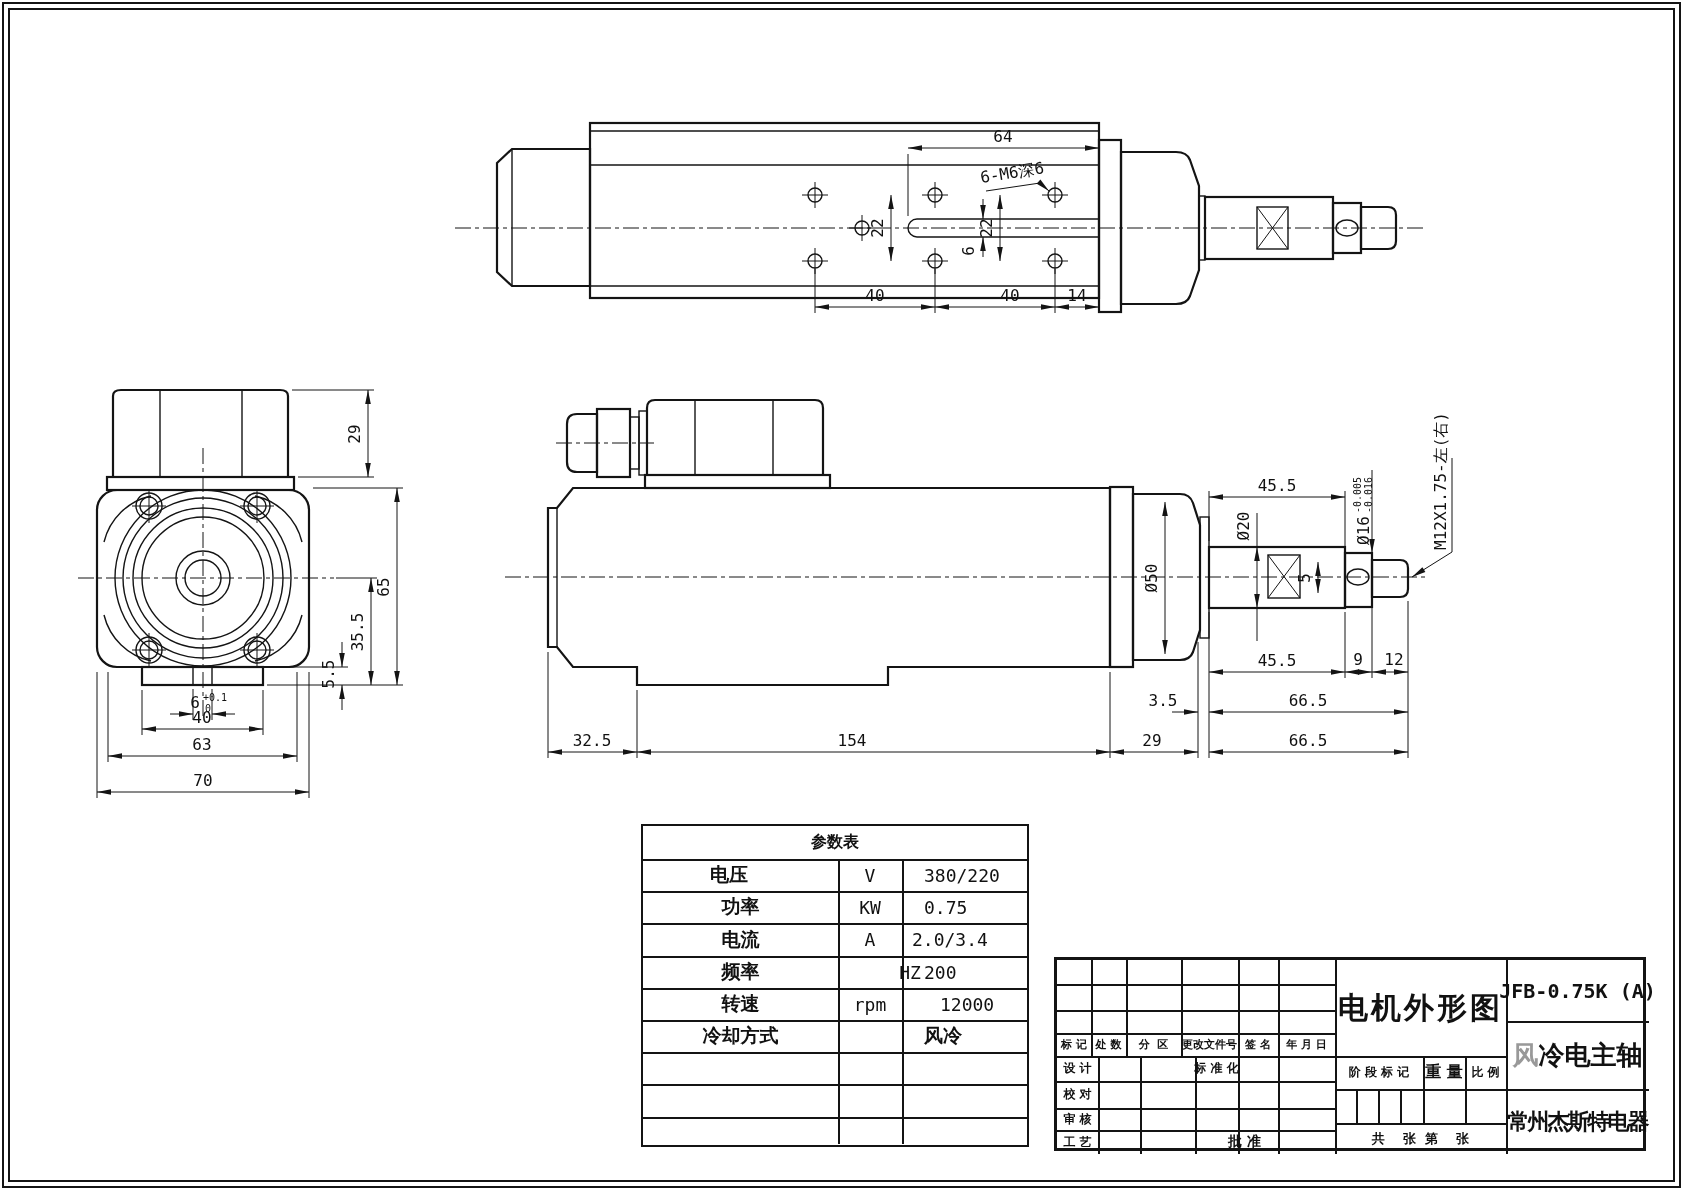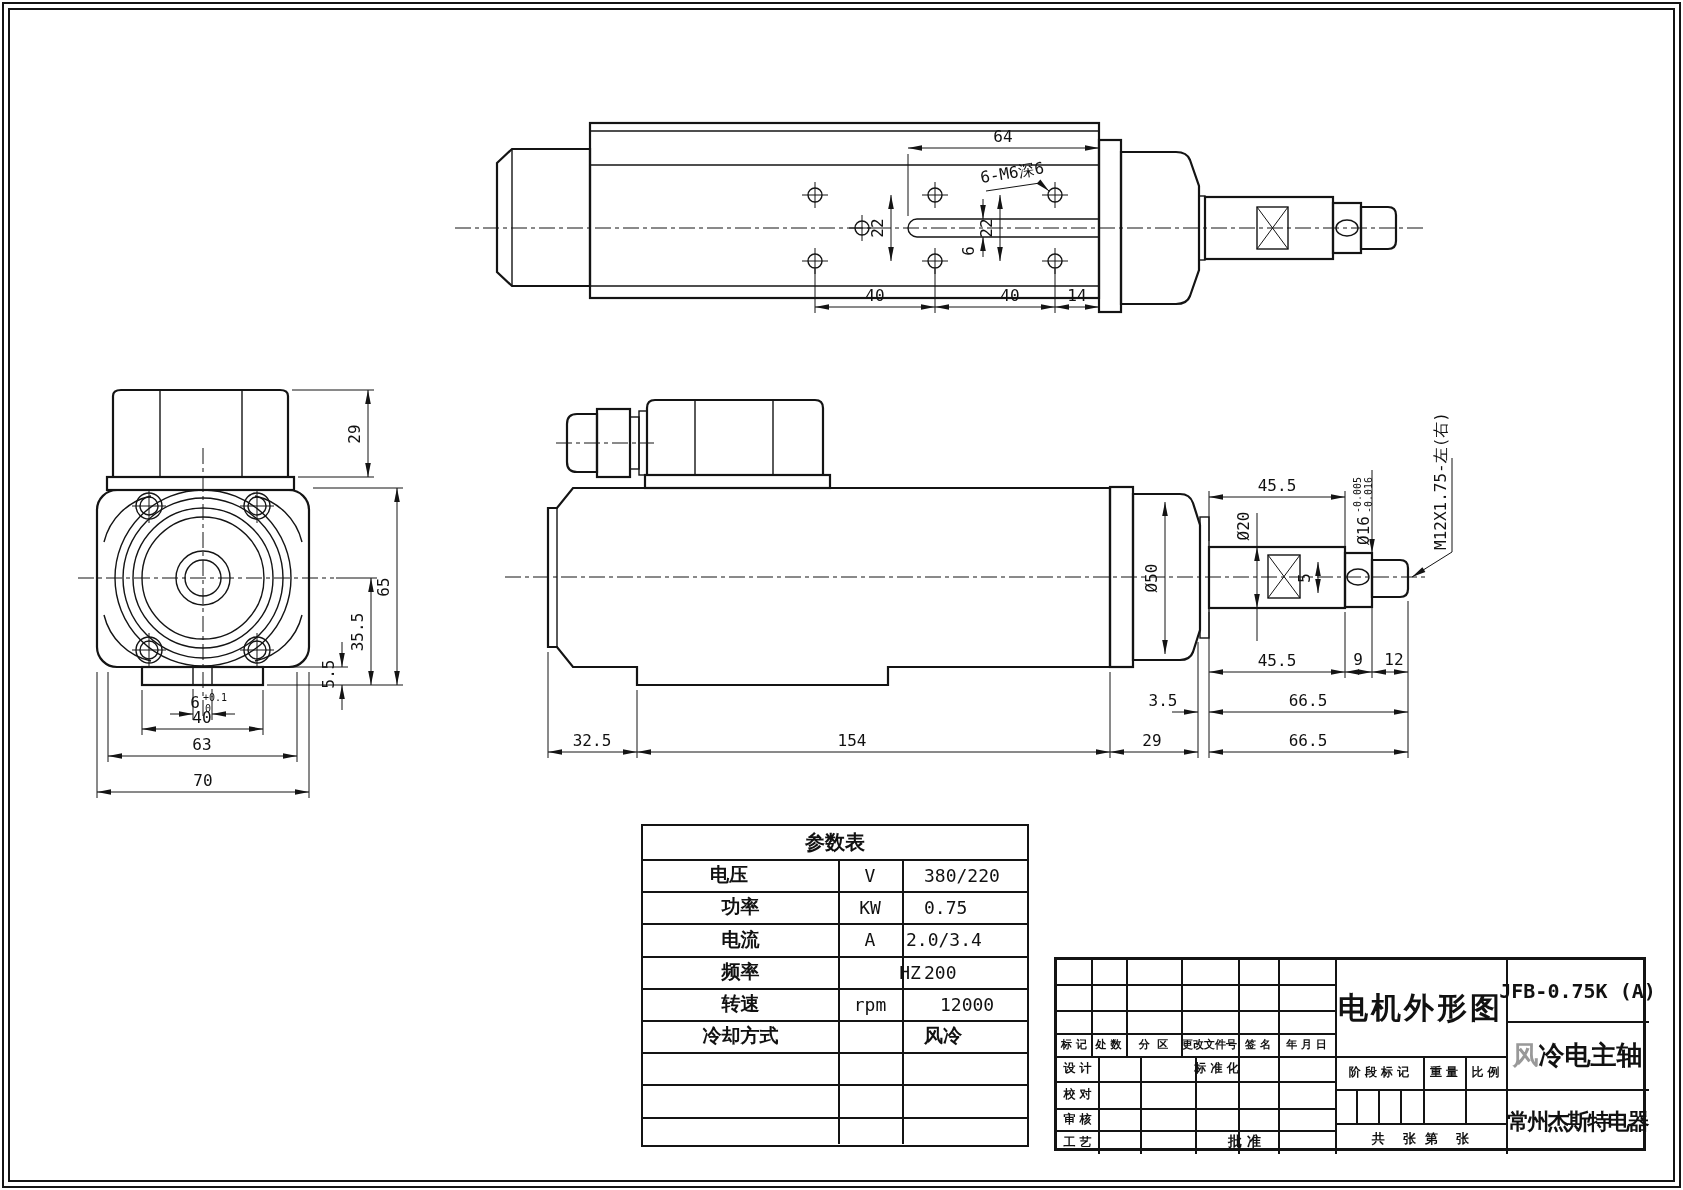--- a/index.html
+++ b/index.html
@@ -275,33 +275,33 @@
     <div class="hl" style="left:0;top:65px;width:100%;height:1.6px;"></div>
     <div class="hl" style="left:0;top:97px;width:100%;height:1.6px;"></div>
     <div class="hl" style="left:0;top:130px;width:100%;height:1.6px;"></div>
     <div class="hl" style="left:0;top:162px;width:100%;height:1.6px;"></div>
     <div class="hl" style="left:0;top:194px;width:100%;height:1.6px;"></div>
     <div class="hl" style="left:0;top:226px;width:100%;height:1.6px;"></div>
     <div class="hl" style="left:0;top:258px;width:100%;height:1.6px;"></div>
     <div class="hl" style="left:0;top:291px;width:100%;height:1.6px;"></div>
     <div class="vl" style="left:195px;top:33px;width:1.6px;height:285px;"></div>
     <div class="vl" style="left:259px;top:33px;width:1.6px;height:285px;"></div>
-    <div class="cell cjk" style="left:0;top:0;width:100%;height:33px;font-size:20px;">参数表</div>
+    <div class="cell cjk" style="left:0;top:0;width:100%;height:33px;font-size:16px;">参数表</div>
 
     <div class="cell cjk" style="left:0;top:33px;width:172px;height:32px;font-size:19px;">电压</div>
     <div class="cell mono" style="left:195px;top:33px;width:64px;height:32px;font-size:18px;">V</div>
     <div class="cell mono left" style="left:259px;top:33px;width:129px;height:32px;font-size:18px;padding-left:22px;">380/220</div>
 
     <div class="cell cjk" style="left:0;top:65px;width:195px;height:32px;font-size:19px;text-align:center;">功率</div>
     <div class="cell mono" style="left:195px;top:65px;width:64px;height:32px;font-size:18px;">KW</div>
     <div class="cell mono left" style="left:259px;top:65px;width:129px;height:32px;font-size:18px;padding-left:22px;">0.75</div>
 
     <div class="cell cjk" style="left:0;top:97px;width:195px;height:33px;font-size:19px;">电流</div>
     <div class="cell mono" style="left:195px;top:97px;width:64px;height:33px;font-size:18px;">A</div>
-    <div class="cell mono left" style="left:259px;top:97px;width:129px;height:33px;font-size:18px;padding-left:4px;">2.0/3.4</div>
+    <div class="cell mono left" style="left:259px;top:97px;width:129px;height:33px;font-size:18px;padding-left:10px;">2.0/3.4</div>
 
     <div class="cell cjk" style="left:0;top:130px;width:195px;height:32px;font-size:19px;">频率</div>
     <div class="cell mono" style="left:195px;top:130px;width:64px;height:32px;font-size:18px;margin-left:40px;">HZ</div>
     <div class="cell mono left" style="left:259px;top:130px;width:129px;height:32px;font-size:18px;padding-left:22px;">200</div>
 
     <div class="cell cjk" style="left:0;top:162px;width:195px;height:32px;font-size:19px;">转速</div>
     <div class="cell mono" style="left:195px;top:162px;width:64px;height:32px;font-size:18px;">rpm</div>
     <div class="cell mono left" style="left:259px;top:162px;width:129px;height:32px;font-size:18px;padding-left:38px;">12000</div>
 
     <div class="cell cjk" style="left:0;top:194px;width:195px;height:32px;font-size:19px;">冷却方式</div>
@@ -353,21 +353,21 @@
     <div class="cell cjk" style="left:221px;top:73px;width:57px;height:23px;font-size:11px;">年 月 日</div>
 
     <div class="cell cjk" style="left:0;top:96px;width:41px;height:25px;font-size:12px;">设 计</div>
     <div class="cell cjk" style="left:0;top:121px;width:41px;height:27px;font-size:12px;">校 对</div>
     <div class="cell cjk" style="left:0;top:148px;width:41px;height:22px;font-size:12px;">审 核</div>
     <div class="cell cjk" style="left:0;top:170px;width:41px;height:24px;font-size:12px;">工 艺</div>
     <div class="cell cjk" style="left:138px;top:96px;width:43px;height:25px;font-size:12px;">标 准 化</div>
     <div class="cell cjk" style="left:138px;top:170px;width:43px;height:24px;font-size:14px;margin-left:28px;">批 准</div>
 
     <div class="cell cjk" style="left:278px;top:96px;width:88px;height:33px;font-size:12px;">阶 段 标 记</div>
-    <div class="cell cjk" style="left:366px;top:96px;width:42px;height:33px;font-size:12px;">重 量</div>
+    <div class="cell cjk" style="left:366px;top:96px;width:42px;height:33px;font-size:16px;">重 量</div>
     <div class="cell cjk" style="left:408px;top:96px;width:41px;height:33px;font-size:12px;">比 例</div>
 
     <div class="cell cjk" style="left:278px;top:163px;width:171px;height:31px;font-size:13px;">共    张  第    张</div>
 
     <div class="cell cjk" style="left:278px;top:0;width:171px;height:96px;font-size:30px;font-weight:700;letter-spacing:3px;">电机外形图</div>
     <div class="cell mono" style="left:449px;top:0;width:143px;height:61px;font-size:20px;font-weight:600;">JFB-0.75K (A)</div>
     <div class="cell" style="left:449px;top:61px;width:143px;height:68px;font-size:26px;font-weight:700;"><span style="color:#999;">风</span><span>冷电主轴</span></div>
     <div class="cell cjk" style="left:449px;top:129px;width:143px;height:65px;font-size:22px;font-weight:700;letter-spacing:-2px;">常州杰斯特电器</div>
   </div>
 </div>

